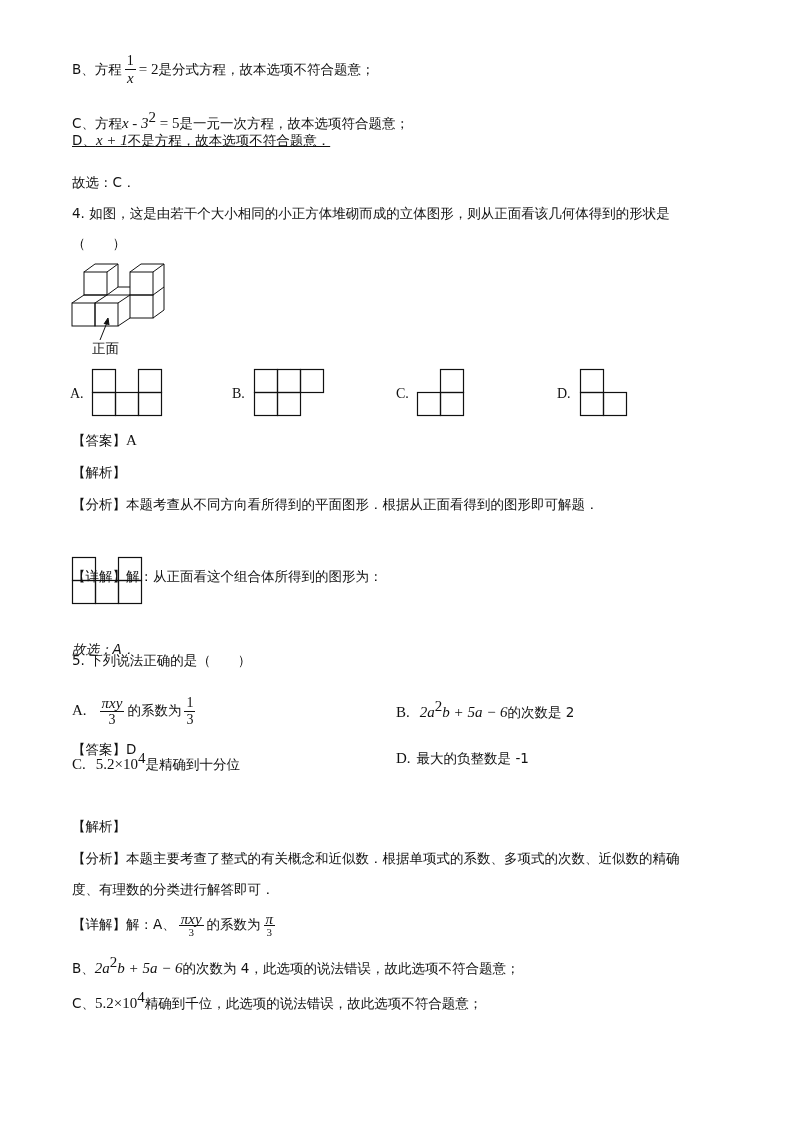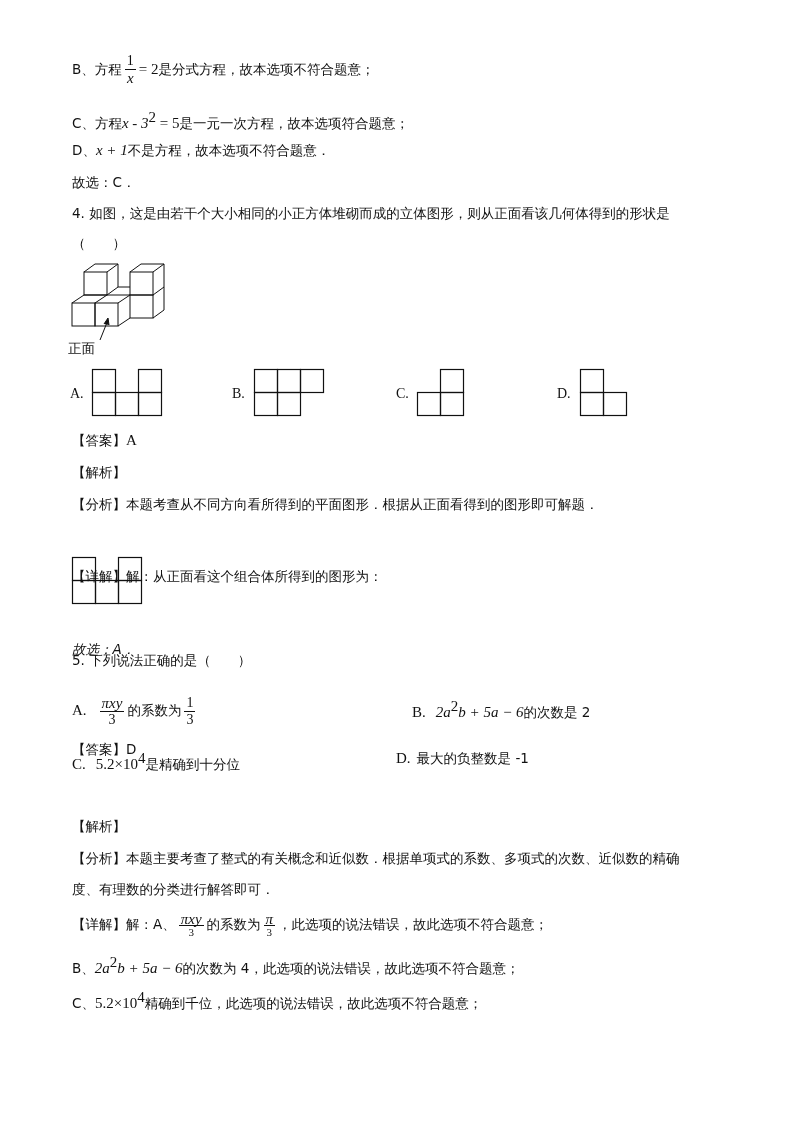--- a/index.html
+++ b/index.html
@@ -25,21 +25,21 @@
   <span>B、方程</span><span class="frac">
       <span class="n">1</span>
       <span class="d math">x</span>
     </span><span class="num">= 2</span><span>是分式方程，故本选项不符合题意；</span>
 </div>
 
 <div class="line" style="top:108px;">
   <span>C、方程</span><span class="math">x - 3</span><sup class="num">2</sup><span class="num"> = 5</span><span>是一元一次方程，故本选项符合题意；</span>
 </div>
 
-<div class="line" style="top:141px;">
+<div class="line" style="top:131px;text-decoration:underline;">
   <span>D、</span><span class="math">x + 1</span><span>不是方程，故本选项不符合题意．</span>
 </div>
 
 <div class="line" style="top:173px;">故选：C．</div>
 
 <div class="line" style="top:204px;">4. 如图，这是由若干个大小相同的小正方体堆砌而成的立体图形，则从正面看该几何体得到的形状是</div>
 <div class="line" style="top:234px;">（　　）</div>
 
 <svg style="left:72px; top:262px;" width="100" height="80" viewBox="0 0 100 80">
   <g fill="none" stroke="#111" stroke-width="1">
@@ -61,21 +61,21 @@
     <rect x="23" y="41" width="23" height="23"></rect>
     <polyline points="0,41 12,33 35,33 23,41"></polyline>
     <polyline points="35,33 58,33"></polyline>
     <polyline points="46,41 58,33"></polyline>
     <polyline points="46,64 58,56"></polyline>
 
     <line x1="28" y1="78" x2="36" y2="58"></line>
     <polyline points="32,62 36,56 37,63" fill="#111"></polyline>
   </g>
 </svg>
-<div class="line" style="top:340px; left:68px; font-family:'Liberation Serif','DejaVu Serif',serif;text-align:right;">正面</div>
+<div class="line" style="top:340px; left:92px; font-family:'Liberation Serif','DejaVu Serif',serif;text-align:right;">正面</div>
 
 <div class="opt-label" style="left:70px; top:386px;">A.</div>
 <svg style="left:92px; top:369px;" width="71" height="47" viewBox="0 0 71 47">
   <g fill="none" stroke="#111" stroke-width="1.2">
     <rect x="0.5" y="0.5" width="23" height="23"></rect>
     <rect x="46.5" y="0.5" width="23" height="23"></rect>
     <rect x="0.5" y="23.5" width="23" height="23"></rect>
     <rect x="23.5" y="23.5" width="23" height="23"></rect>
     <rect x="46.5" y="23.5" width="23" height="23"></rect>
   </g>
@@ -138,21 +138,21 @@
 <div class="line" style="top:690px; line-height:40px;">
   <span class="num" style="margin-right:10px;">A.</span><span class="frac">
       <span class="n math">πxy</span>
       <span class="d">3</span>
     </span><span>的系数为</span><span class="frac">
       <span class="n">1</span>
       <span class="d">3</span>
     </span>
 </div>
 
-<div class="line" style="left:412px; top:697px;">
+<div class="line" style="left:396px; top:697px;">
   <span class="num" style="margin-right:10px;">B.</span><span class="math">2a</span><sup class="num">2</sup><span class="math">b + 5a − 6</span><span>的次数是 2</span>
 </div>
 
 <div class="line" style="top:749px;">
   <span class="num" style="margin-right:10px;">C.</span><span class="num">5.2×10</span><sup class="num">4</sup><span>是精确到十分位</span>
 </div>
 
 <div class="line" style="left:396px; top:749px;">
   <span class="num" style="margin-right:6px;">D.</span><span>最大的负整数是 -1</span>
 </div>
@@ -166,21 +166,21 @@
 </div>
 <div class="line" style="top:880px;">度、有理数的分类进行解答即可．</div>
 
 <div class="line" style="top:907px; line-height:34px;">
   <span>【详解】</span><span>解：A、</span><span class="frac small">
       <span class="n math">πxy</span>
       <span class="d">3</span>
     </span><span>的系数为</span><span class="frac small">
       <span class="n math">π</span>
       <span class="d">3</span>
-    </span><span>，此选项的说法错误，故此选项不符合题意；</span>
+    </span>
 </div>
 
 <div class="line" style="top:953px;">
   <span>B、</span><span class="math">2a</span><sup class="num">2</sup><span class="math">b + 5a − 6</span><span>的次数为 4，此选项的说法错误，故此选项不符合题意；</span>
 </div>
 
 <div class="line" style="top:988px;text-align:center;">
   <span>C、</span><span class="num">5.2×10</span><sup class="num">4</sup><span>精确到千位，此选项的说法错误，故此选项不符合题意；</span>
 </div>
 

